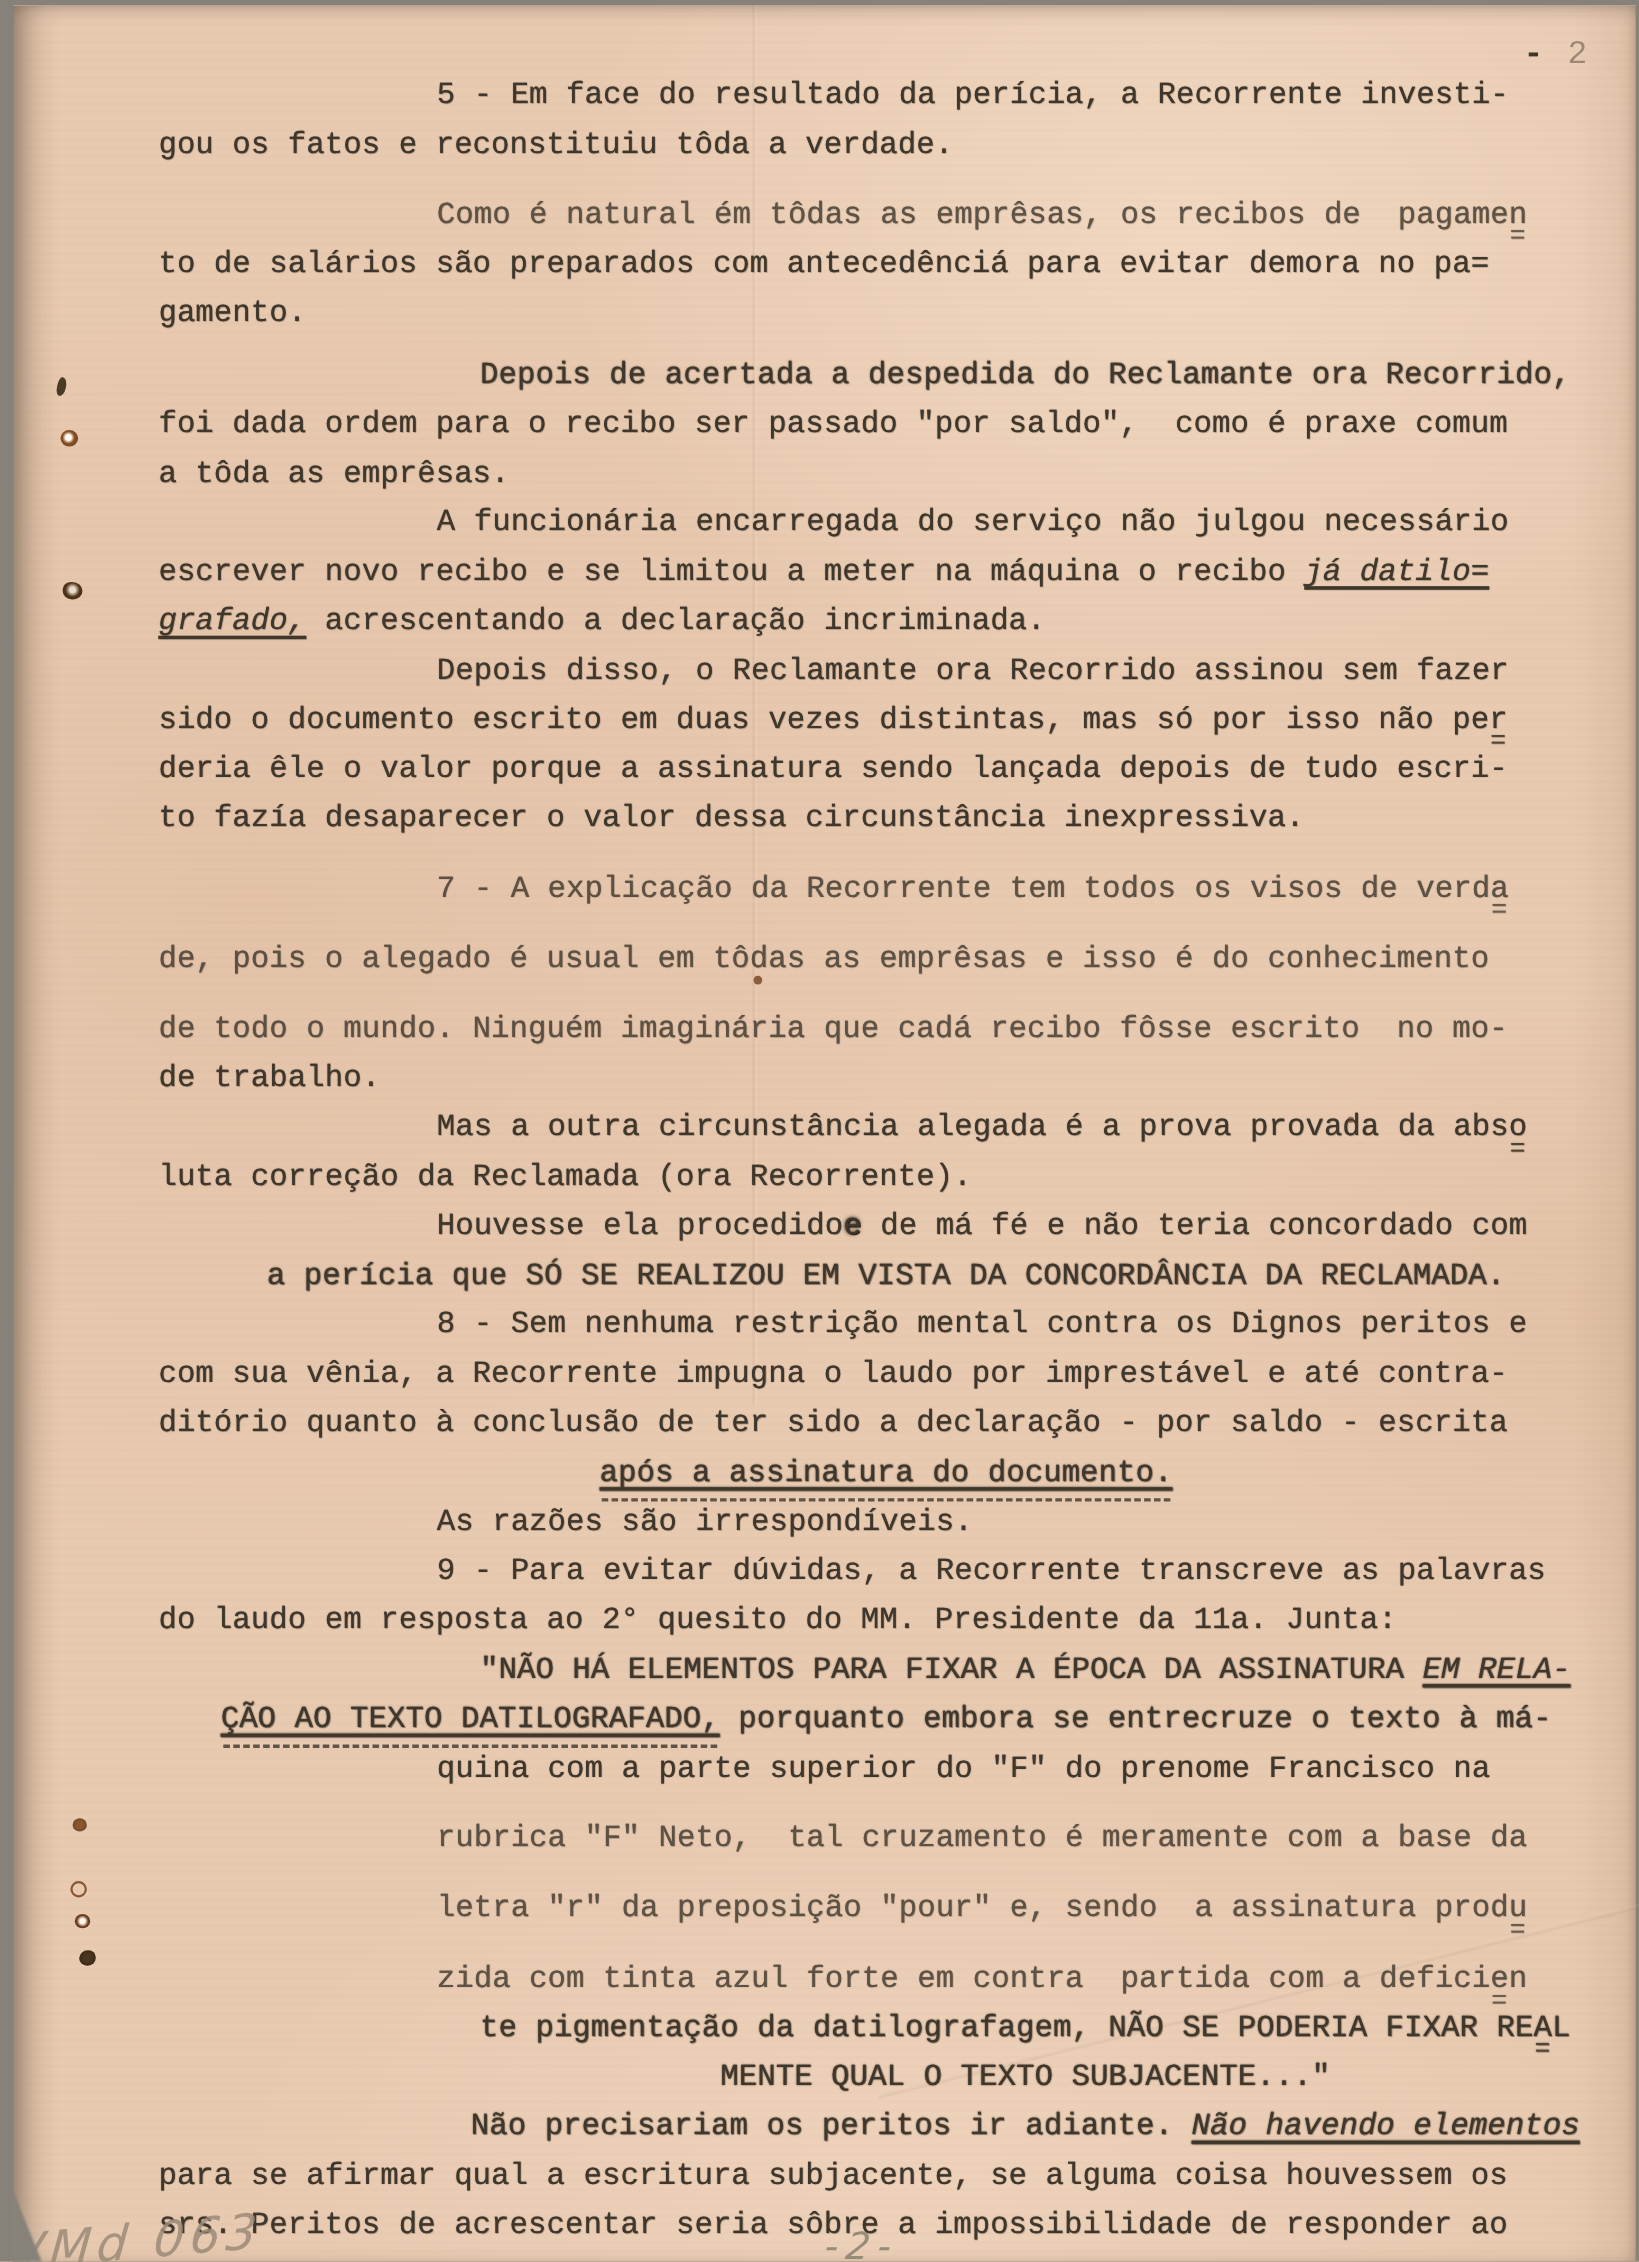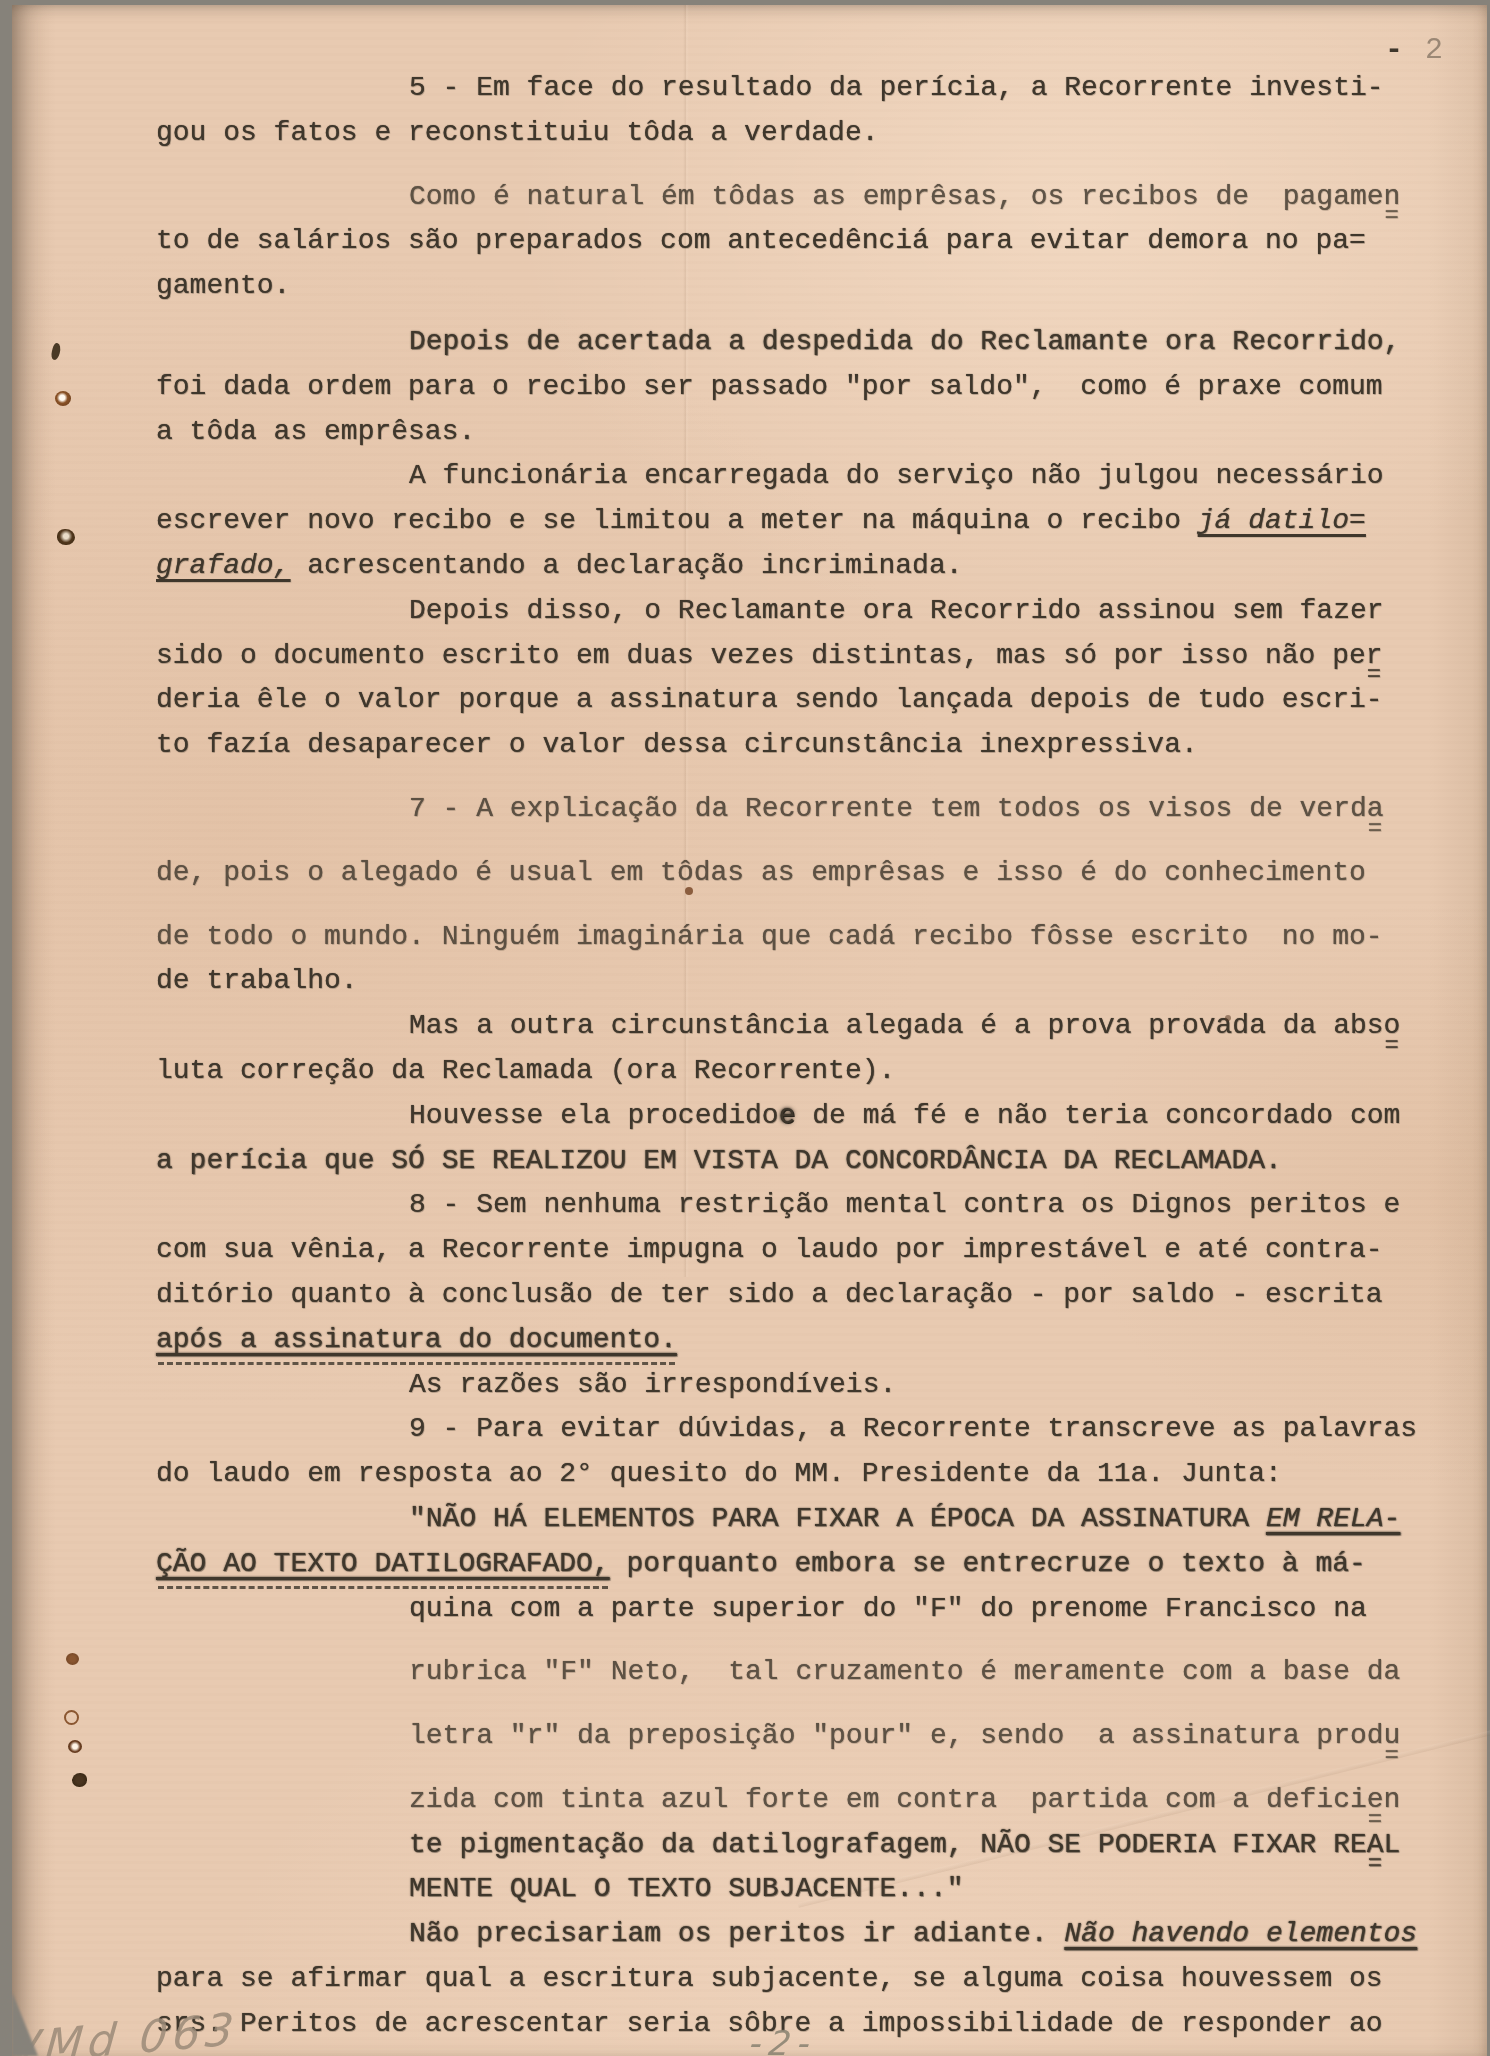--- a/index.html
+++ b/index.html
@@ -33,29 +33,29 @@
   .texture{
     position:absolute;inset:0;pointer-events:none;
     background:repeating-linear-gradient(0deg, rgba(158,118,88,.025) 0 3px, transparent 3px 8px);
   }
   .corner-cut{
     position:absolute;left:0;bottom:0;width:0;height:0;
     border-left:26px solid #86827a;border-top:64px solid transparent;
     filter:blur(1px);
   }
   .doc{
-    position:absolute;left:144px;top:0;right:20px;padding-top:61px;
+    position:absolute;left:132px;top:0;right:20px;padding-top:61px;
     font-size:28px;line-height:44.8px;
     color:var(--ink,#3f372c);
     text-shadow:0 0 1px rgba(62,54,43,.85), .7px .8px 0 rgba(62,54,43,.22);
   }
   .line{white-space:pre;position:relative;}
   .line.i1{padding-left:253px;}
   .line.g{margin-top:11px;}
-  .line.h{text-shadow:0 0 1.6px rgba(50,44,34,.95), .8px .9px 0 rgba(50,44,34,.35);}
+  .line.h{text-shadow:0 0 1.6px rgba(50,44,34,.95), .8px .9px 0 rgba(50,44,34,.35);text-align:center;}
   .line.f{opacity:.82;margin-top:19px;}
   .u{text-decoration-line:underline;text-decoration-thickness:2.5px;text-underline-offset:6px;font-style:italic;}
   .uu{
     text-decoration-line:underline;text-decoration-thickness:2.5px;text-underline-offset:6px;
     position:relative;
   }
   .uu::after{
     content:"";position:absolute;left:2px;right:2px;bottom:-10px;
     border-top:3px dashed currentColor;opacity:.8;
   }

